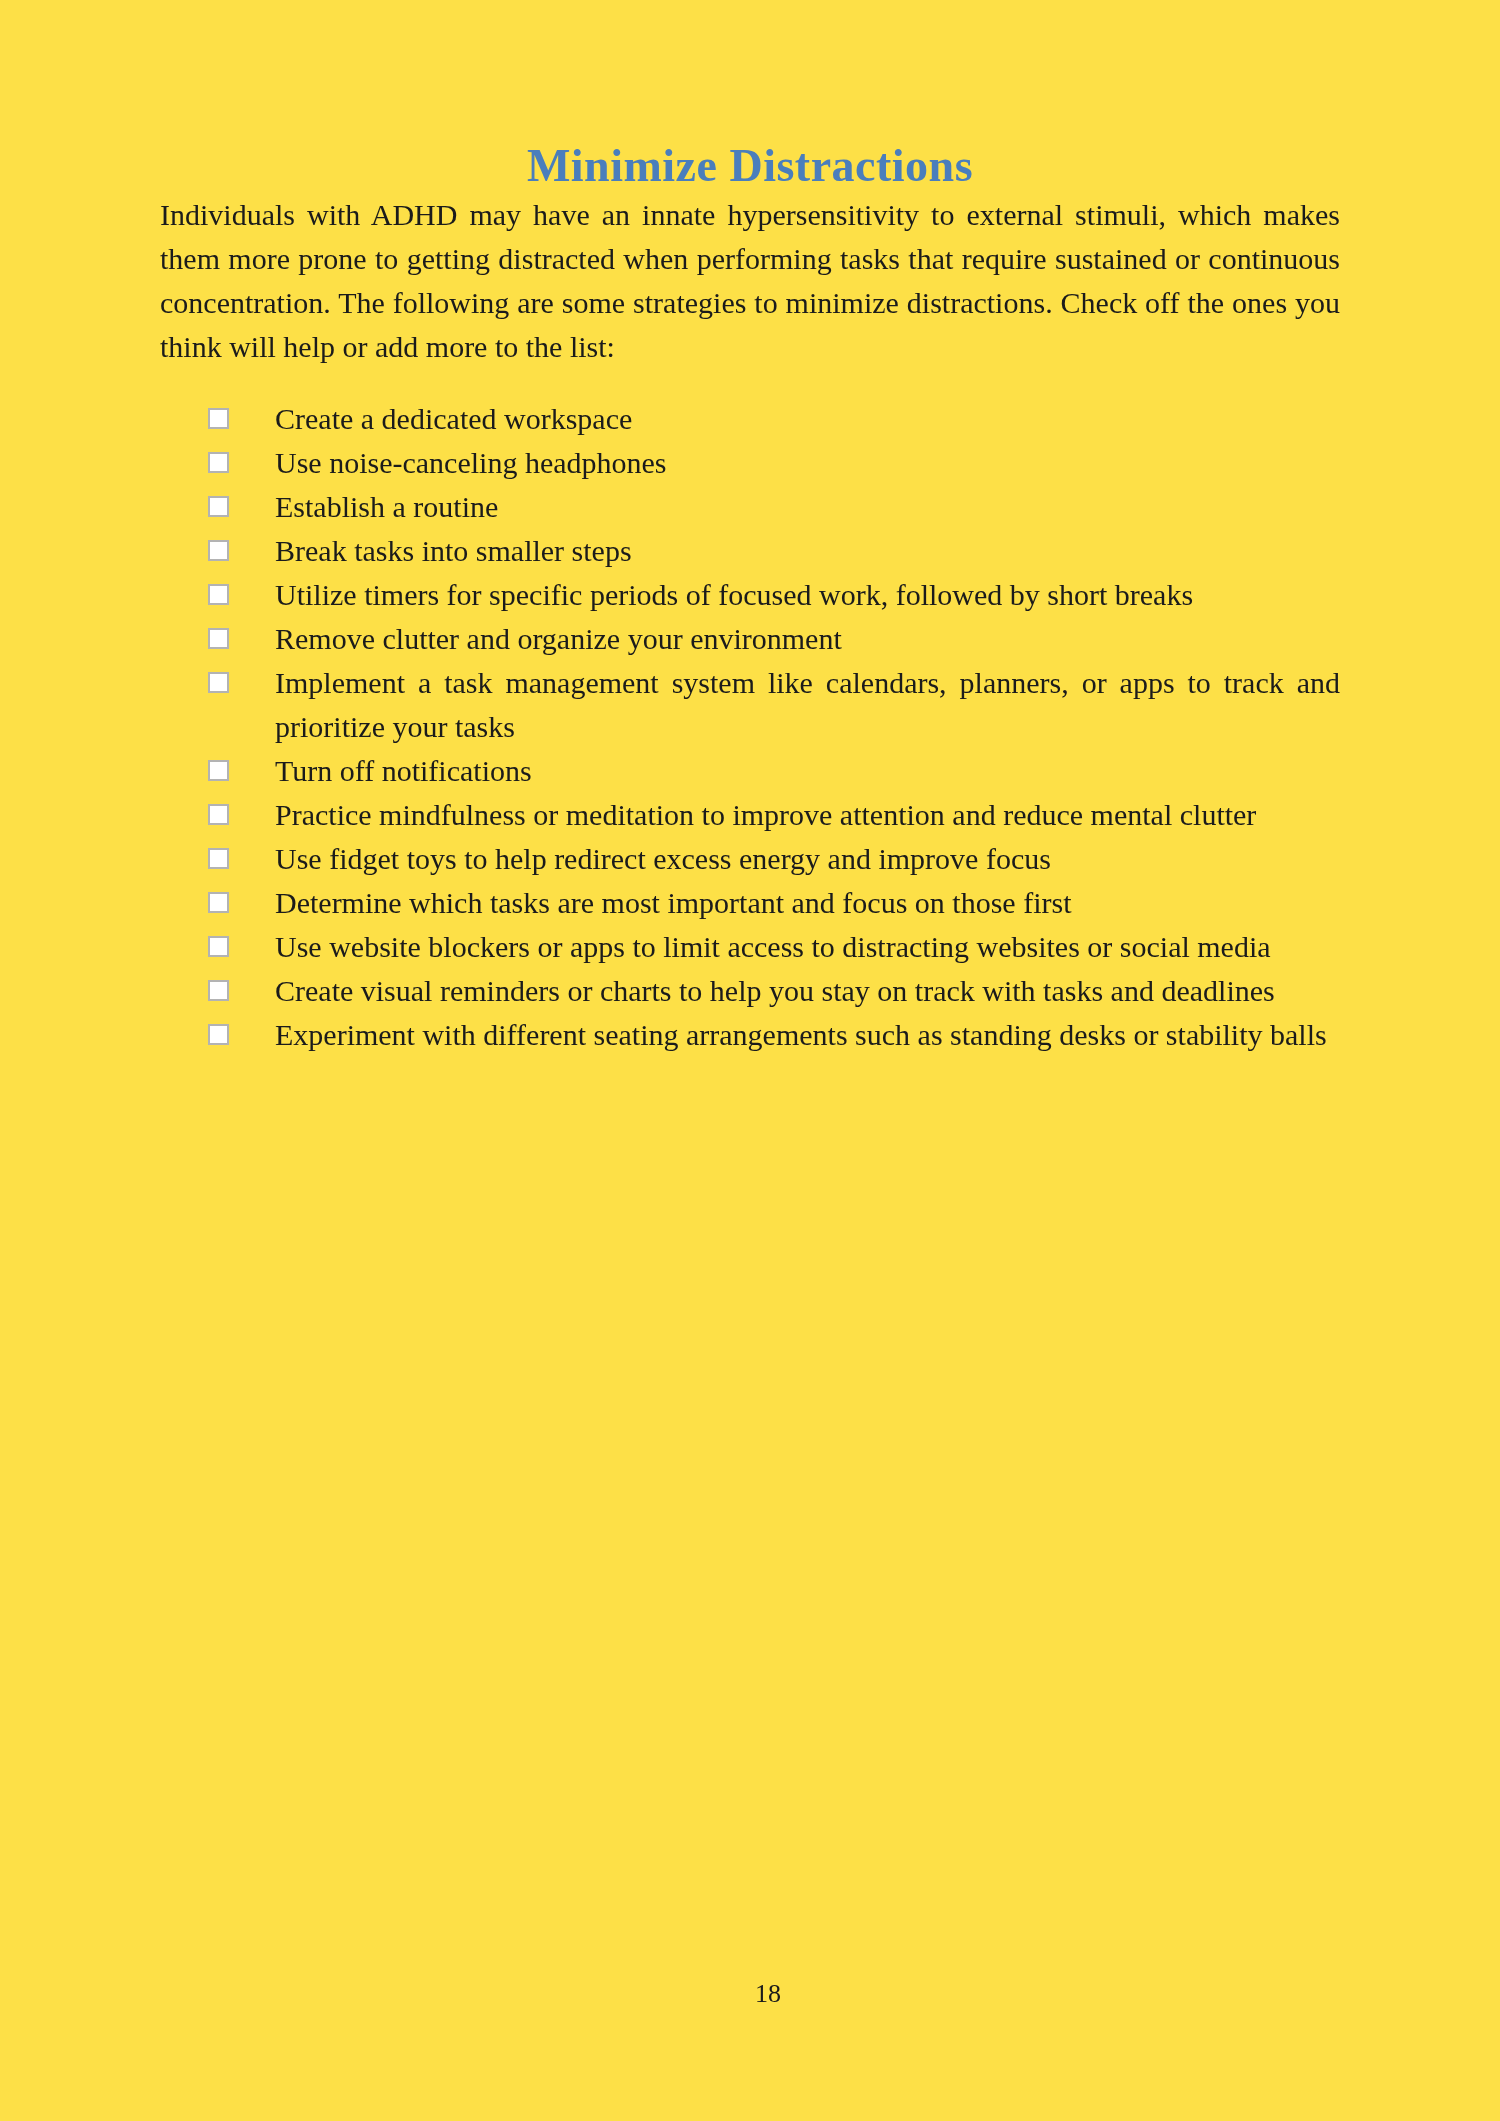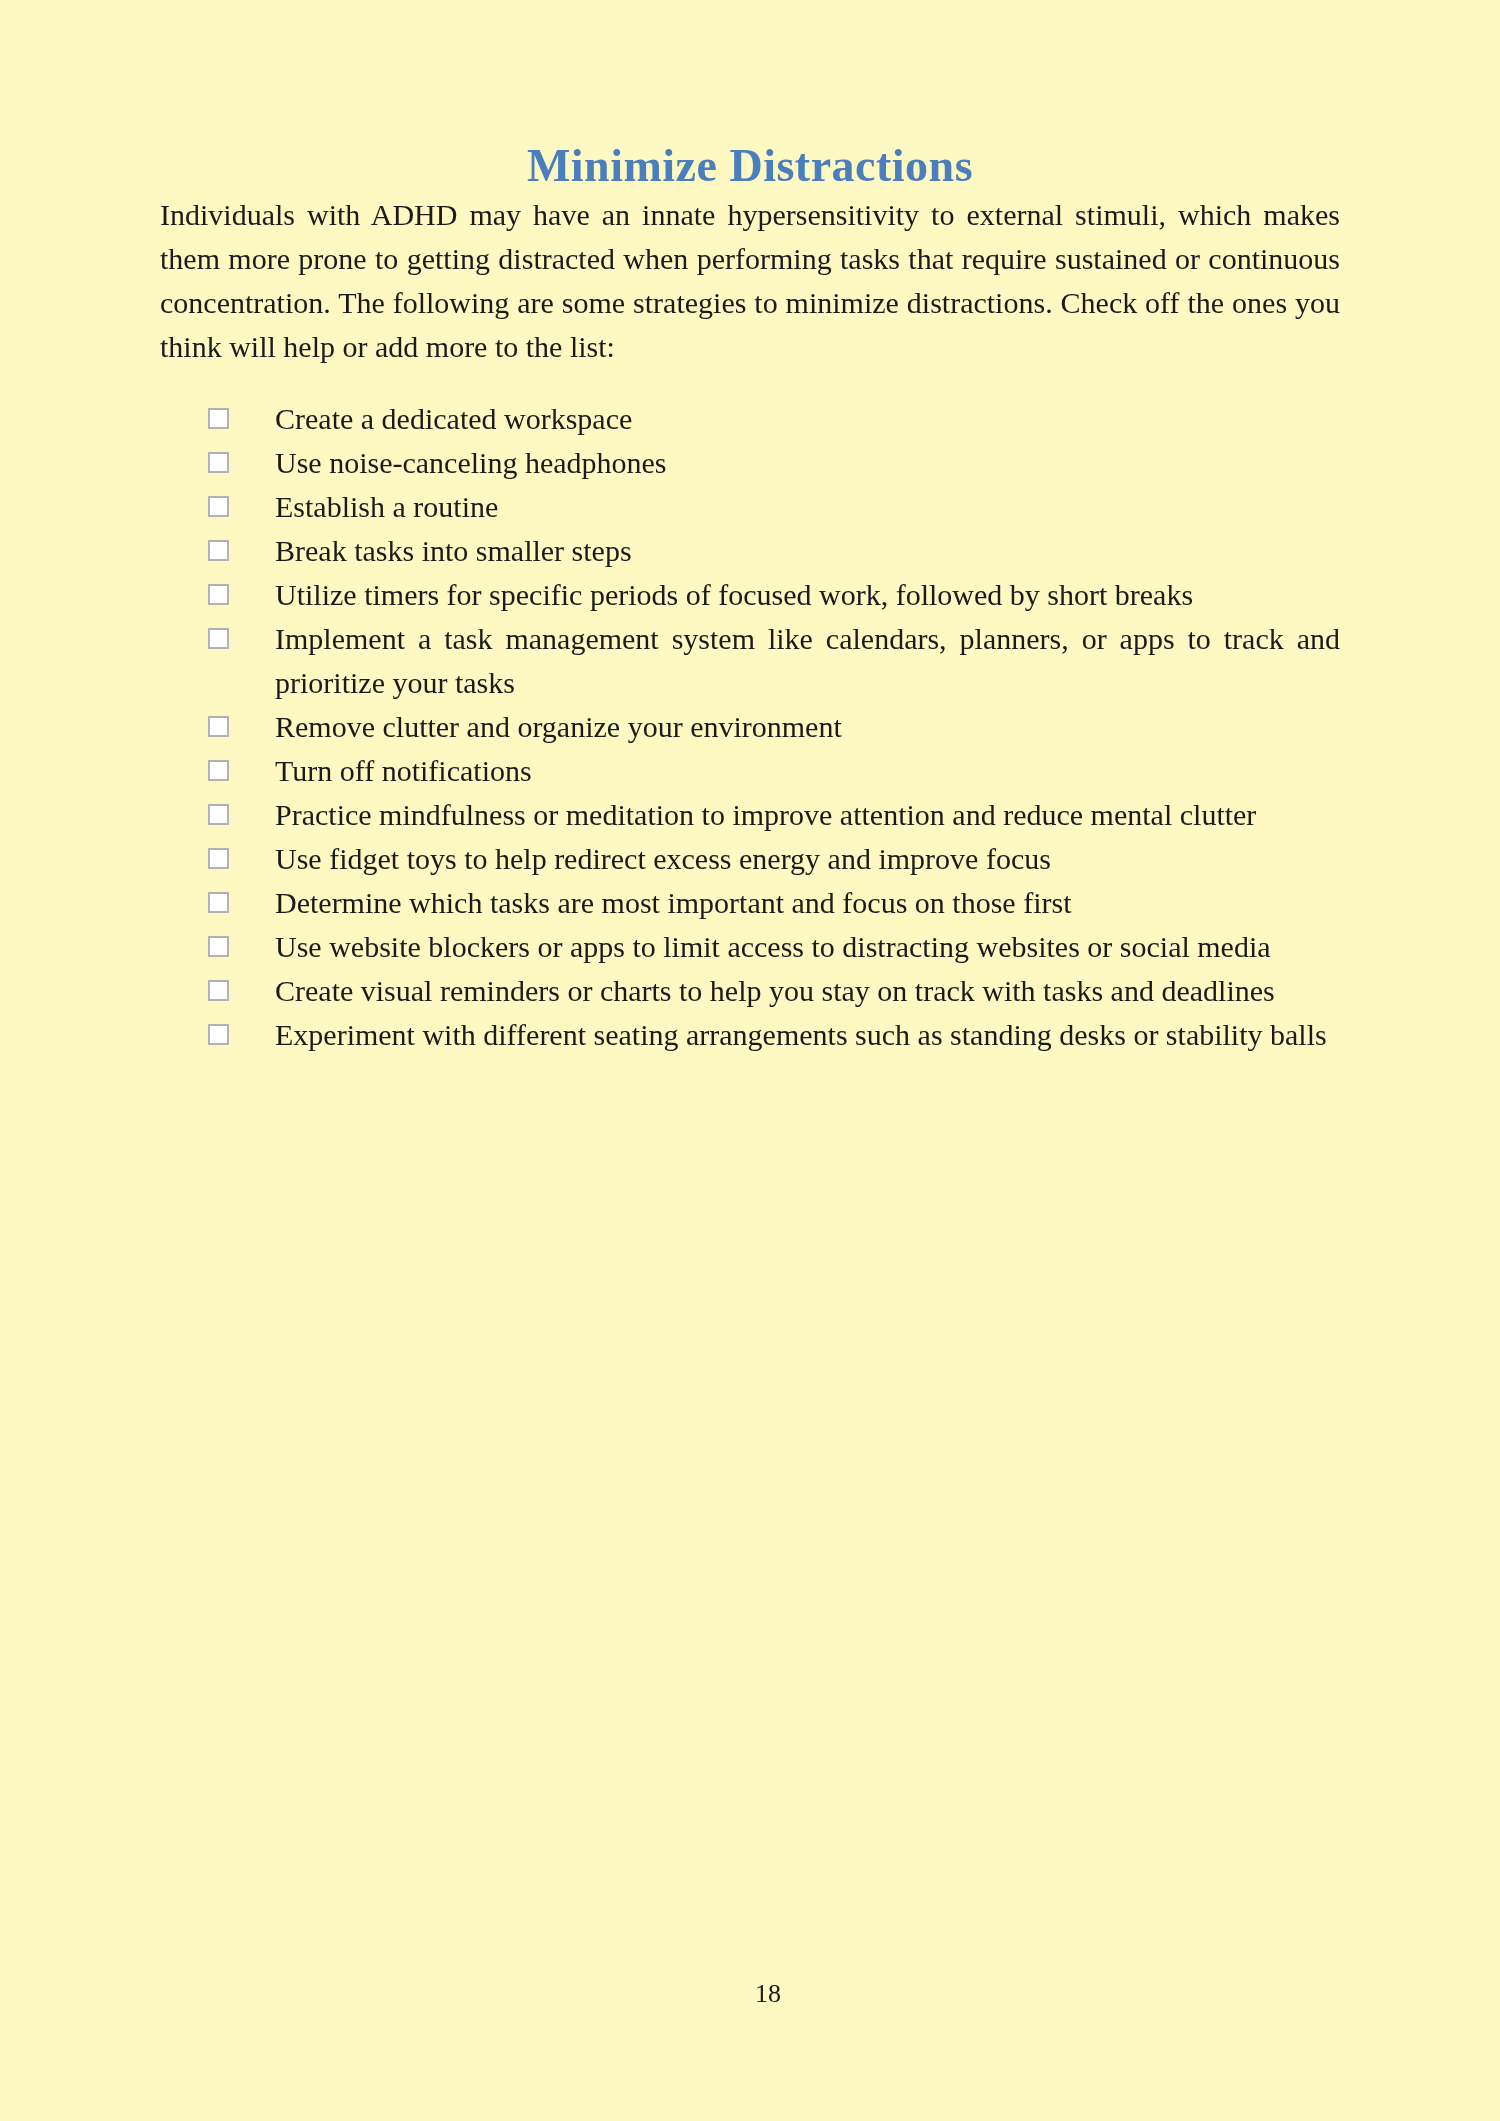--- a/index.html
+++ b/index.html
@@ -2,21 +2,21 @@
 <html><head>
 <meta charset="utf-8">
 <style>
   * { margin: 0; padding: 0; box-sizing: border-box; }
   html, body { background: #ffffff; }
   .page {
     position: relative;
     width: 1500px;
     height: 2121px;
     margin: 0 auto;
-    background: #fef9c3;
+    background: #fde047;
     font-family: "Liberation Serif", serif;
     color: #1b1b1b;
     padding: 138px 160px 0 160px;
     overflow: hidden;
   }
   .title {
     text-align: center;
     font-size: 46px;
     font-weight: bold;
     letter-spacing: 0.5px;
@@ -90,26 +90,26 @@
     <span class="item-text">Break tasks into smaller steps</span>
   </div>
 
   <div class="check-item">
     <span class="checkbox" style="border-color: rgb(179, 179, 179);"></span>
     <span class="item-text">Utilize timers for specific periods of focused work, followed by short breaks</span>
   </div>
 
   <div class="check-item">
     <span class="checkbox" style="border-color: rgb(179, 179, 179);"></span>
-    <span class="item-text">Implement a task management system like calendars, planners, or apps to track and prioritize your tasks</span>
+    <span class="item-text">Remove clutter and organize your environment</span>
   </div>
 
   <div class="check-item">
     <span class="checkbox" style="border-color: rgb(179, 179, 179);"></span>
-    <span class="item-text">Remove clutter and organize your environment</span>
+    <span class="item-text">Implement a task management system like calendars, planners, or apps to track and prioritize your tasks</span>
   </div>
 
   <div class="check-item">
     <span class="checkbox" style="border-color: rgb(179, 179, 179);"></span>
     <span class="item-text">Turn off notifications</span>
   </div>
 
   <div class="check-item">
     <span class="checkbox" style="border-color: rgb(179, 179, 179);"></span>
     <span class="item-text">Practice mindfulness or meditation to improve attention and reduce mental clutter</span>

